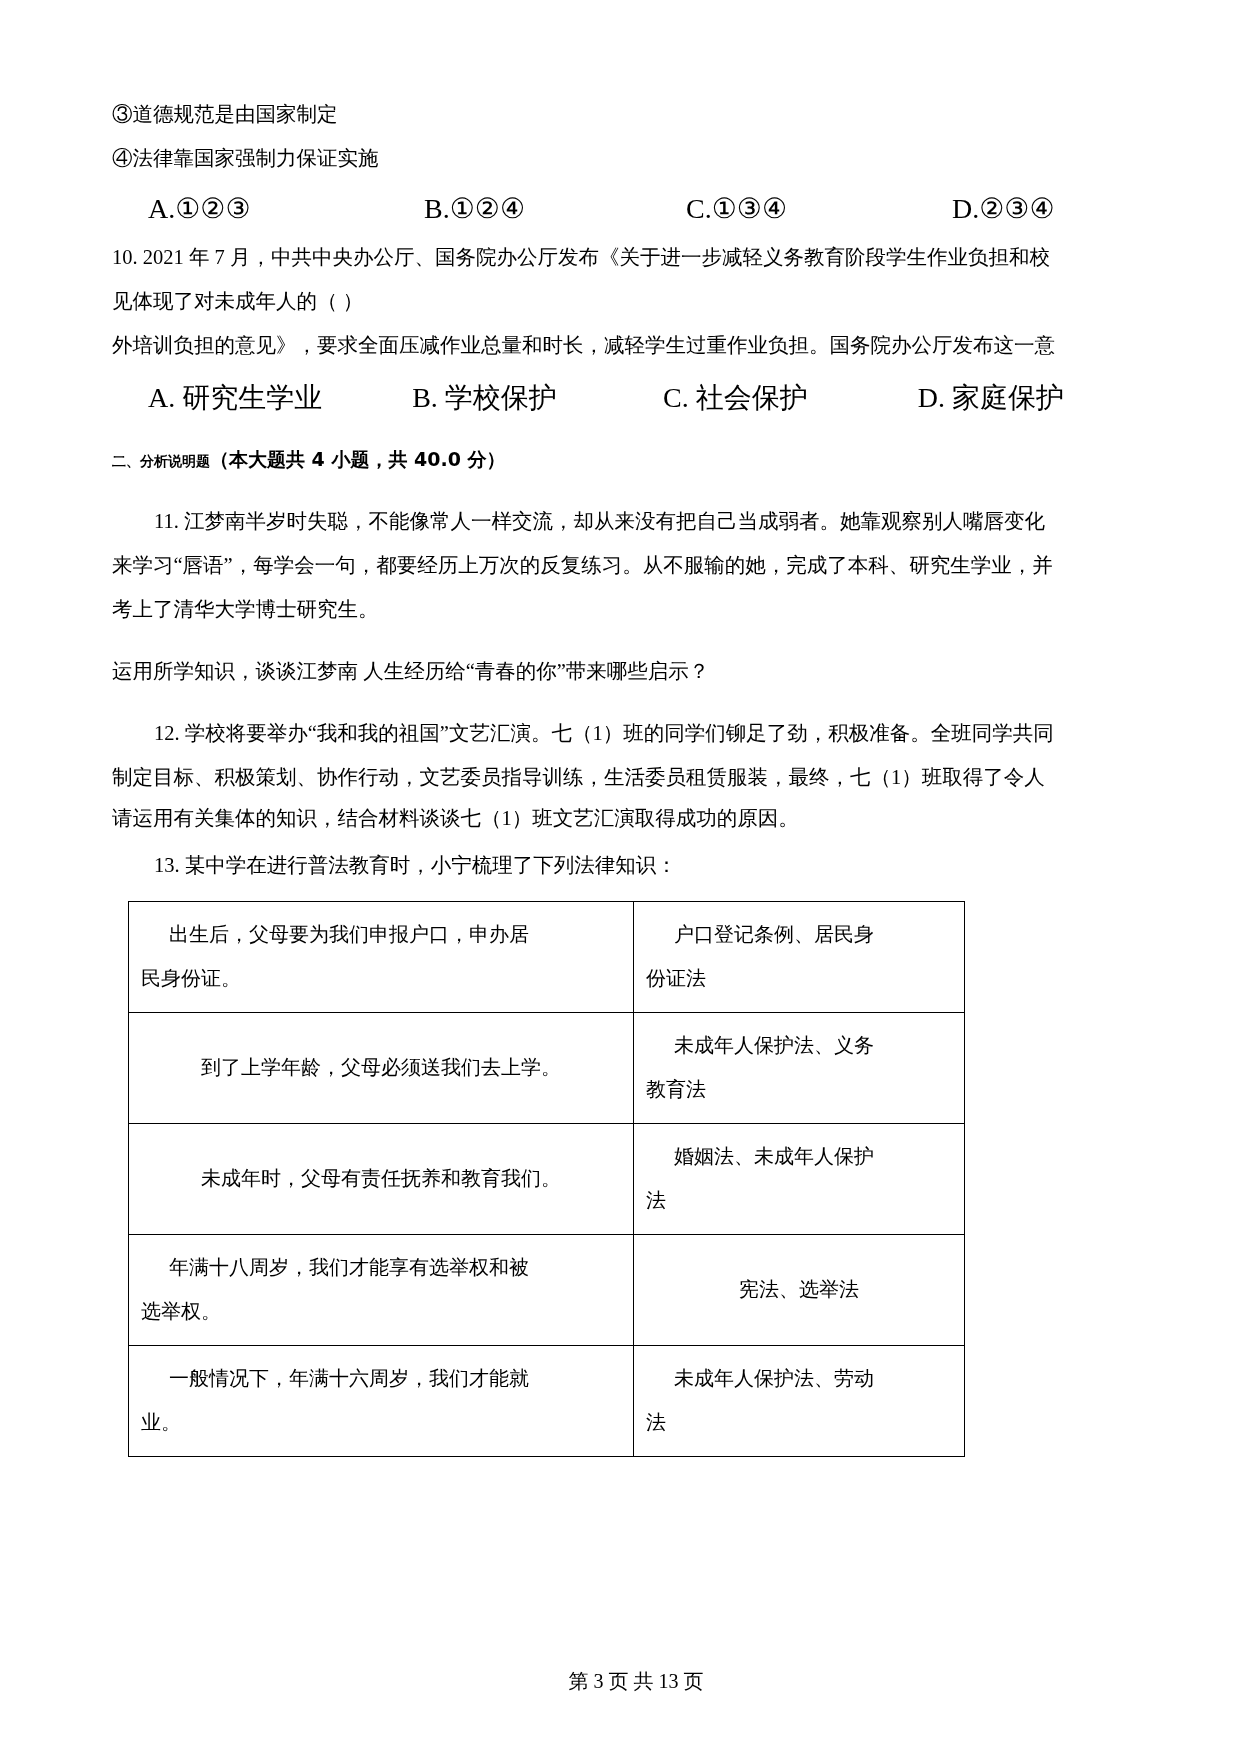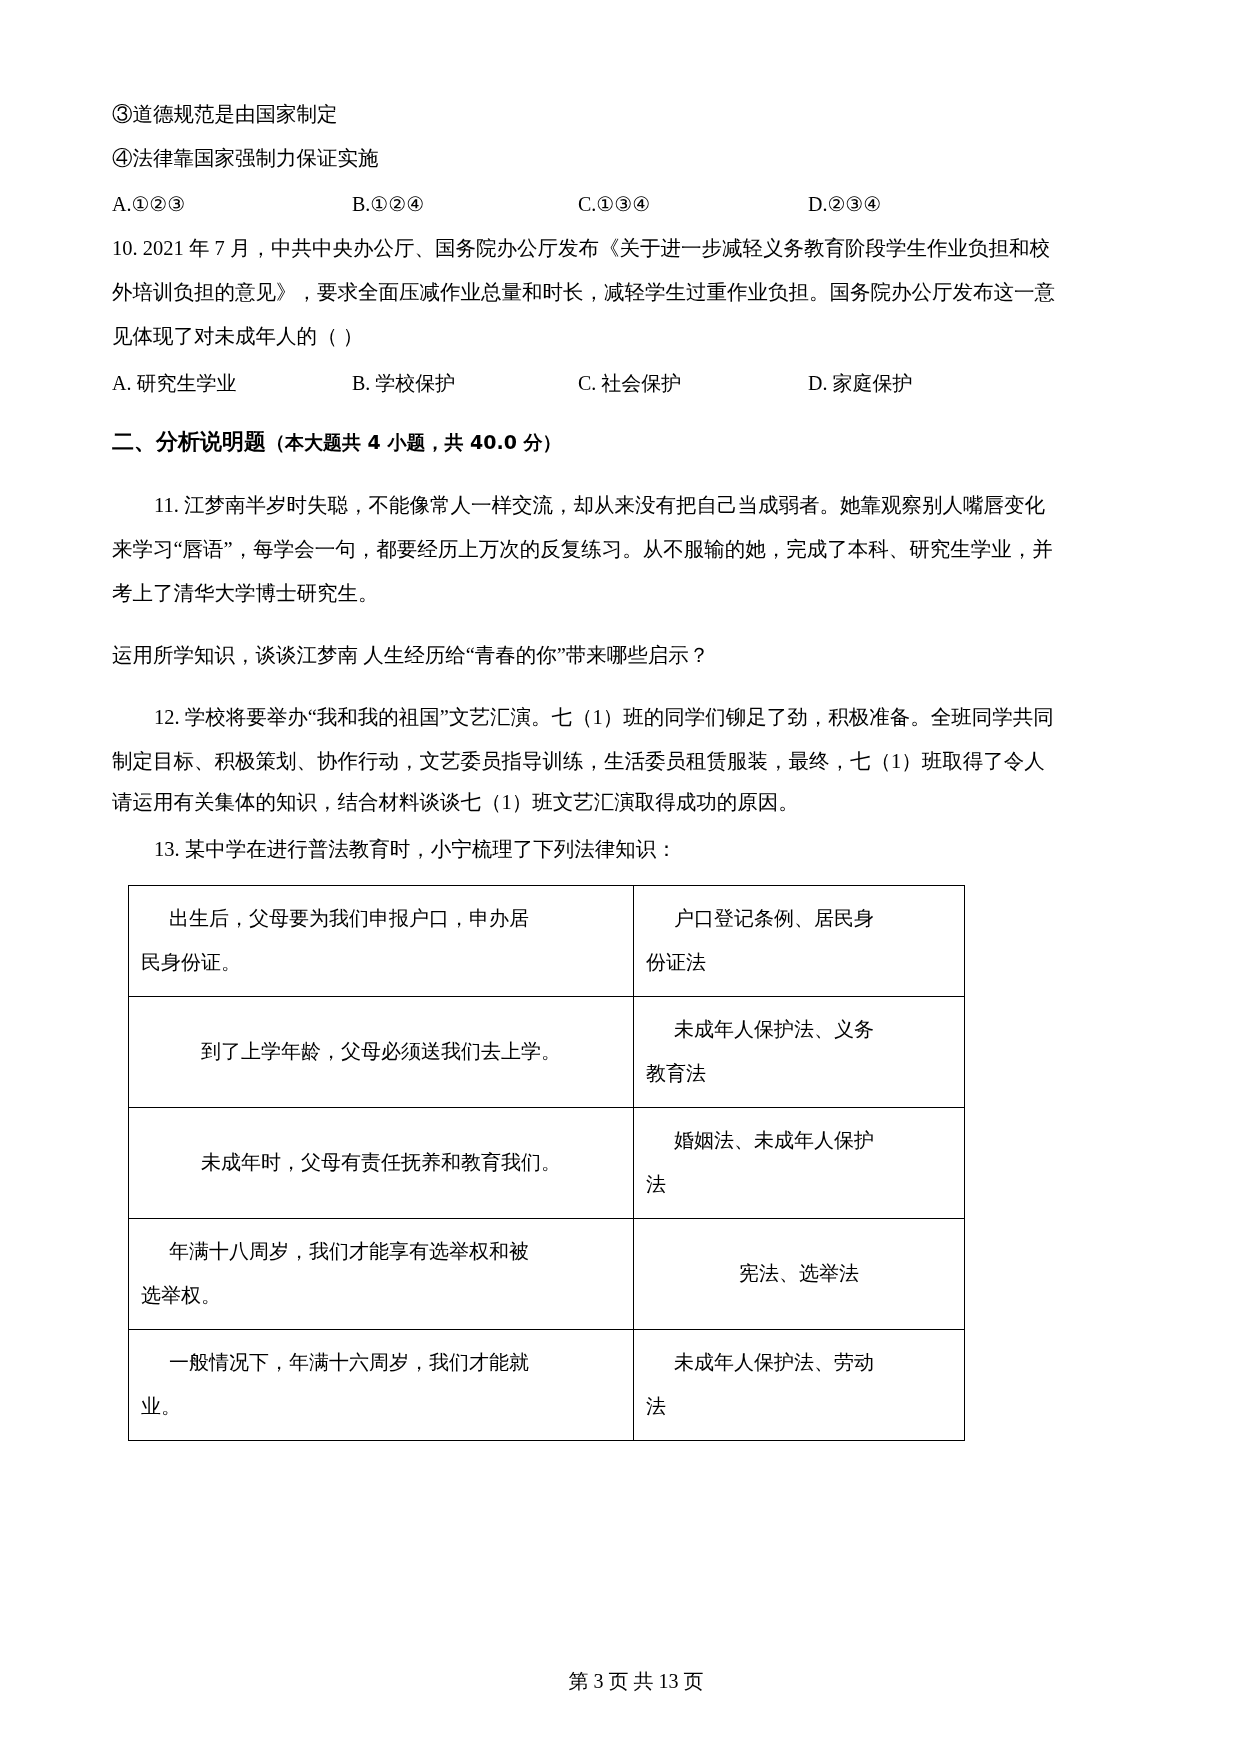--- a/index.html
+++ b/index.html
@@ -34,37 +34,38 @@
     white-space: nowrap;
     margin: 0;
   }
 
   
   .options {
     display: flex;
     margin: 12px 0 10px 0;
   }
   .options .opt {
-    font-size: 20px;
+    font-size: 28px;
     white-space: nowrap;
+    margin-left: 36px;
   }
 
   .options.opt-letters .opt:nth-child(1) { width: 240px; }
   .options.opt-letters .opt:nth-child(2) { width: 226px; }
   .options.opt-letters .opt:nth-child(3) { width: 230px; }
 
   
   .section-head {
     font-family: "DejaVu Sans", "Liberation Sans", sans-serif;
     font-weight: bold;
     font-size: 21px;
     margin: 30px 0 26px 0;
     white-space: nowrap;
   }
-  .section-head .sh-main { font-size: 22px; }
+  .section-head .sh-main { font-size: 14px; }
   .section-head .sh-sub  { font-size: 19px; }
 
   
   .q-block { margin: 0 0 6px 0; }
   .q-indent { padding-left: 42px; }
 
   
   .law-table {
     border-collapse: collapse;
     margin: 14px 0 0 16px;
@@ -109,22 +110,22 @@
       <div class="options opt-letters">
         <span class="opt">A.①②③</span>
         <span class="opt">B.①②④</span>
         <span class="opt">C.①③④</span>
         <span class="opt">D.②③④</span>
       </div>
     </div>
 
     <div class="q-block">
       <p class="para-line">10. 2021 年 7 月，中共中央办公厅、国务院办公厅发布《关于进一步减轻义务教育阶段学生作业负担和校</p>
+      <p class="para-line">见体现了对未成年人的（  ）</p>
       <p class="para-line">外培训负担的意见》，要求全面压减作业总量和时长，减轻学生过重作业负担。国务院办公厅发布这一意</p>
-      <p class="para-line">见体现了对未成年人的（  ）</p>
       <div class="options opt-letters">
         <span class="opt">A. 研究生学业</span>
         <span class="opt">B. 学校保护</span>
         <span class="opt">C. 社会保护</span>
         <span class="opt">D. 家庭保护</span>
       </div>
     </div>
 
     <div class="section-head">
       <span class="sh-main">二、分析说明题</span><span class="sh-sub">（本大题共 4 小题，共 40.0 分）</span>

